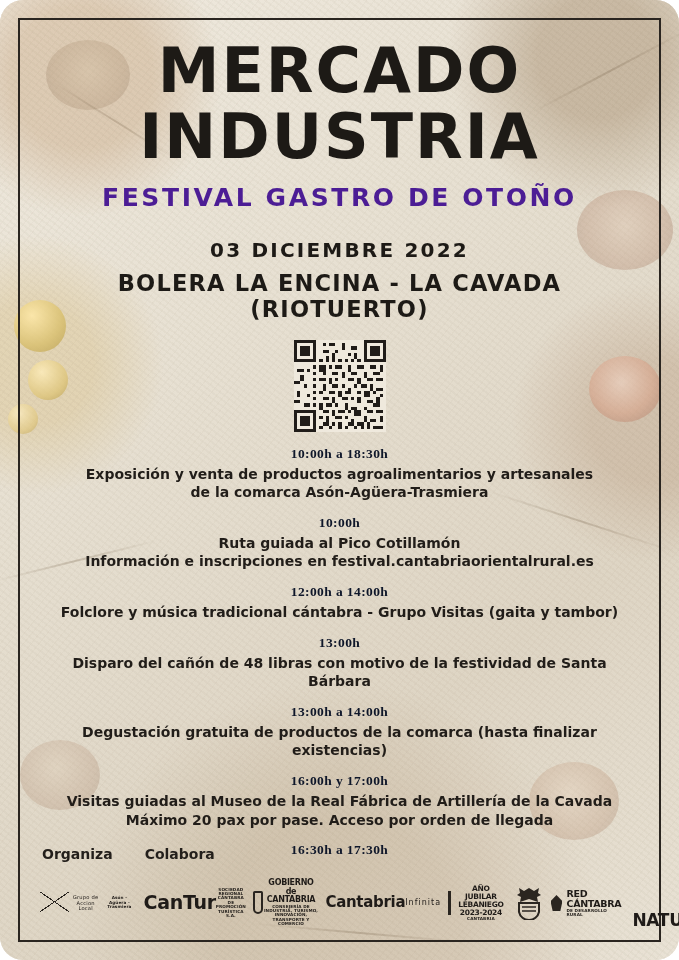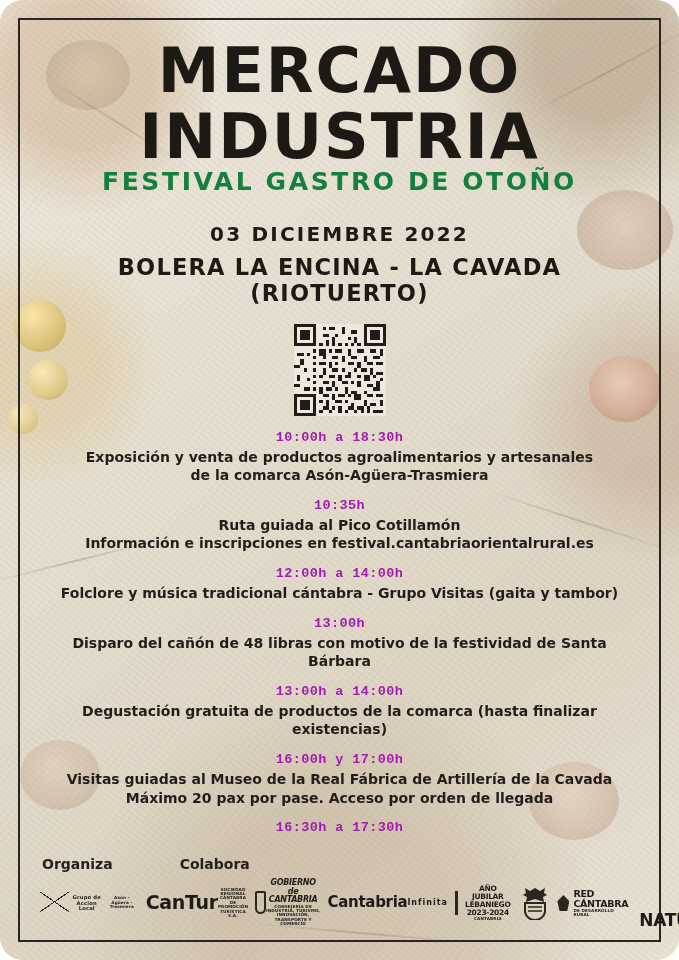--- a/index.html
+++ b/index.html
@@ -78,21 +78,22 @@
     letter-spacing: 2px;
     color: #1d1a16;
     margin: 8px 0 0;
   }
   .title-main .l2 { display:block; margin-top: 8px; }
   .subtitle {
     font-family: "DejaVu Sans", sans-serif;
     font-weight: 700;
     font-size: 25px;
     letter-spacing: 2.6px;
-    color: #15803d;
+    color: #4c1d95;
+    margin-top: 16px;
   }
   .date {
     font-family: "DejaVu Sans", sans-serif;
     font-weight: 800;
     font-size: 20px;
     letter-spacing: 2.2px;
     margin-top: 26px;
     color: #1d1a16;
   }
   .place {
@@ -107,45 +108,45 @@
   .qr-wrap { margin: 18px auto 6px; width: 92px; height: 92px; }
   .qr {
     width: 92px; height: 92px;
     background-color: #efe9dd;
     display: block;
   }
   
   .schedule { margin-top: 14px; }
   .entry { margin-bottom: 13px; }
   .entry .time {
-    font-family: Liberation Mono, monospace;
+    font-family: Liberation Serif, serif;
     font-weight: 800;
     font-size: 13.5px;
     letter-spacing: .4px;
-    color: #a21caf;
+    color: #0f172a;
     margin-bottom: 3px;
     text-align: center;
   }
   .entry .line {
     font-family: "DejaVu Sans", sans-serif;
     font-weight: 700;
     font-size: 14px;
     line-height: 1.33;
     color: #211d19;
   }
   
   .sponsors {
     position: absolute;
     left: 40px; right: 40px; bottom: 30px;
   }
   .sp-heads {
     display: flex;
     align-items: flex-end;
-    gap: 67px;
-    margin-bottom: 4px;
+    gap: 32px;
+    margin-bottom: 14px;
     padding-left: 2px;
   }
   .sp-heads span {
     font-family: "DejaVu Sans", sans-serif;
     font-weight: 800;
     font-size: 14px;
     color: #231f1b;
   }
   .logos {
     display: flex;
@@ -161,34 +162,34 @@
     line-height: 1.05;
     text-align: center;
   }
   .logo .big {
     font-family: "DejaVu Sans", sans-serif;
     font-weight: 900;
     letter-spacing: -.3px;
   }
   .logo .sm {
     font-family: "DejaVu Sans", sans-serif;
-    font-weight: 700;
+    font-weight: 400;
     font-size: 5px;
     letter-spacing: .2px;
     margin-top: 1px;
   }
   .logo .xs {
     font-family: "DejaVu Sans", sans-serif;
     font-weight: 700;
     font-size: 4.2px;
     letter-spacing: .1px;
   }
   .l-gal .sm { font-size: 5.2px; }
   .l-cantur .big { font-size: 19px; }
-  .l-gob .big { font-size: 8px; font-style: italic; }
+  .l-gob .big { font-size: 8px; }
   .l-cant .big { font-size: 15px; }
   .l-cant .sm { font-size: 8px; letter-spacing: 1px;}
   .l-jub .big { font-size: 7.5px; }
   .l-red .big { font-size: 9.5px; }
   .l-nat .big { font-size: 17px; margin-top: 36px; }
   .l-nat .sm { font-size: 6.5px; letter-spacing: 2px; }
   .mountain {
     width: 54px; height: 20px;
     background:
       linear-gradient(to top right, transparent 49%, #2a2520 49% 52%, transparent 52%),
@@ -287,21 +288,21 @@
 
     <div class="schedule">
 
       <div class="entry">
         <div class="time">10:00h a 18:30h</div>
         <div class="line">Exposición y venta de productos agroalimentarios y artesanales</div>
         <div class="line">de la comarca Asón-Agüera-Trasmiera</div>
       </div>
 
       <div class="entry">
-        <div class="time">10:35h</div>
+        <div class="time">10:00h</div>
         <div class="line">Ruta guiada al Pico Cotillamón</div>
         <div class="line">Información e inscripciones en festival.cantabriaorientalrural.es</div>
       </div>
 
       <div class="entry">
         <div class="time">12:00h a 14:00h</div>
         <div class="line">Folclore y música tradicional cántabra - Grupo Visitas (gaita y tambor)</div>
       </div>
 
       <div class="entry">

